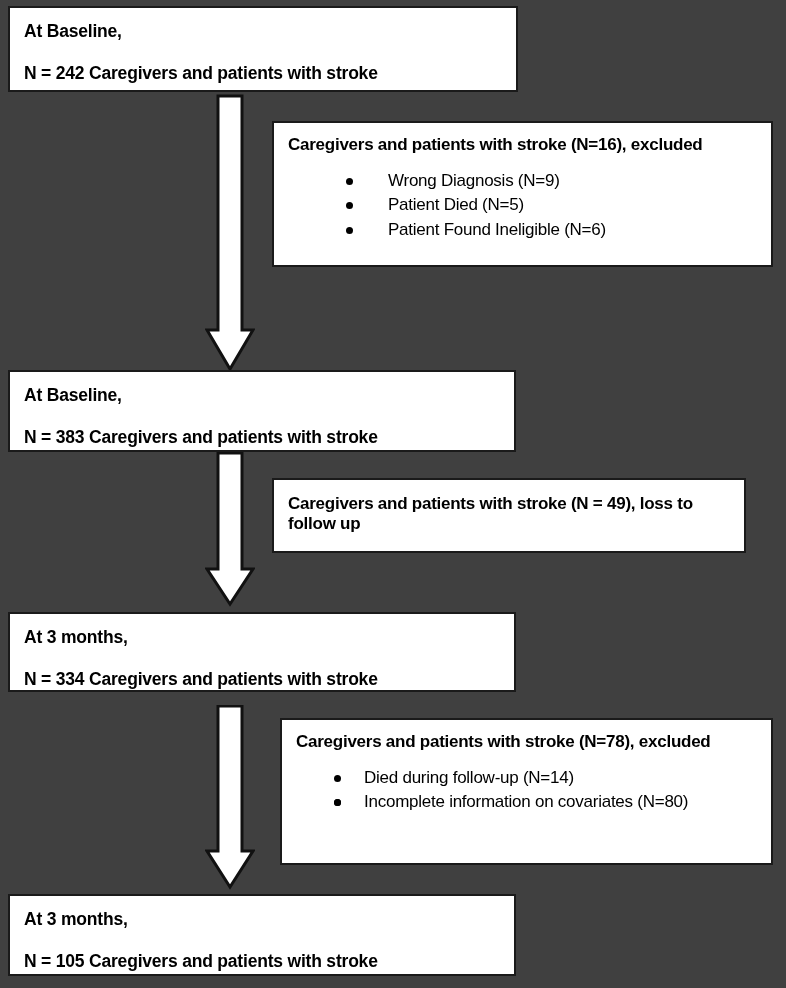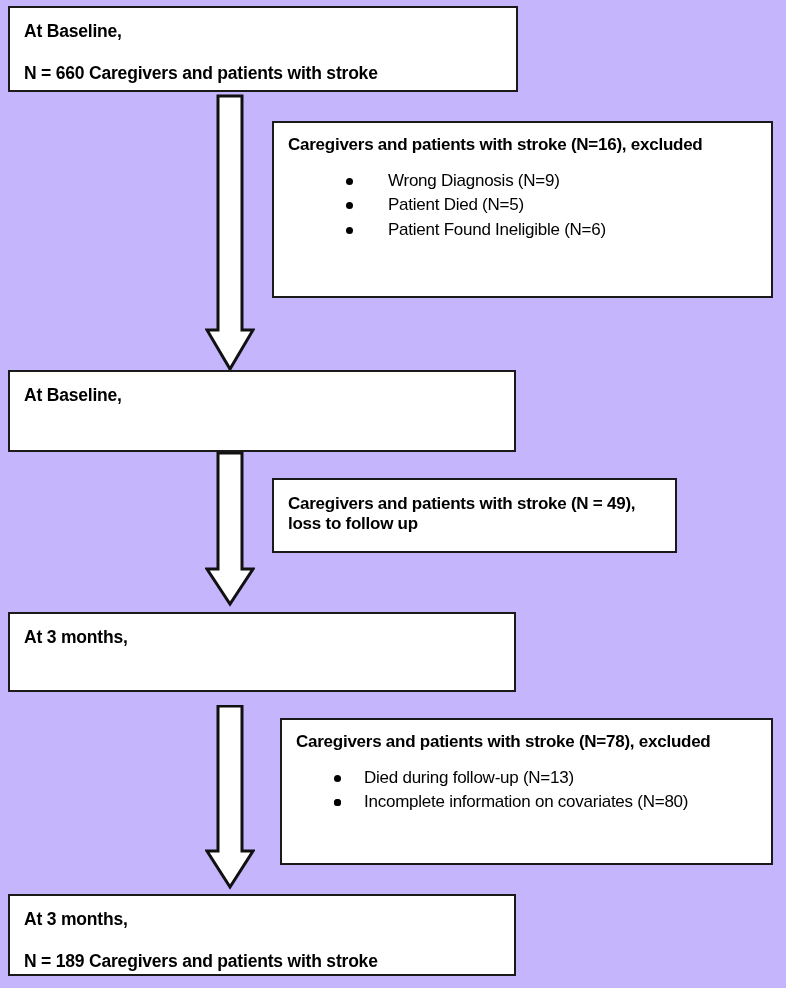--- a/index.html
+++ b/index.html
@@ -9,21 +9,21 @@
     background: #ffffff;
   }
   body {
     font-family: "Liberation Sans", sans-serif;
     color: #000000;
   }
   #canvas {
     position: relative;
     width: 786px;
     height: 988px;
-    background: #c4b5fd;
+    background: #404040;
     overflow: hidden;
   }
   .box {
     position: absolute;
     box-sizing: border-box;
     border: 2px solid #1a1a1a;
     background: #ffffff;
   }
   .main-box {
     padding: 14px 0 0 14px;
@@ -81,86 +81,88 @@
     height: 100%;
   }
 </style>
 </head>
 <body>
 
 <div id="canvas">
 
   <div class="box main-box" style="left:8px; top:6px; width:510px; height:86px;">
     <div class="main-line first">At Baseline,</div>
-    <div class="main-line">N = 660 Caregivers and patients with stroke</div>
+    <div class="main-line">N = 242 Caregivers and patients with stroke</div>
   </div>
 
   <div class="arrow" style="left:205px; top:94px; width:50px; height:278px;">
     <svg viewBox="0 0 50 278" preserveAspectRatio="none">
       <polygon points="13,2 37,2 37,236 48,236 25,275 2,236 13,236" fill="#ffffff" stroke="#111111" stroke-width="3" stroke-linejoin="miter"></polygon>
     </svg>
   </div>
 
-  <div class="box side-box" style="left:272px; top:121px; width:501px; height:177px;">
+  <div class="box side-box" style="left:272px; top:121px; width:501px; height:146px;">
     <div class="side-head">Caregivers and patients with stroke (N=16), excluded</div>
     <ul class="bullets">
       <li>
         <span class="dot"></span>
         <span>Wrong Diagnosis (N=9)</span>
       </li>
       <li>
         <span class="dot"></span>
         <span>Patient Died (N=5)</span>
       </li>
       <li>
         <span class="dot"></span>
         <span>Patient Found Ineligible (N=6)</span>
       </li>
     </ul>
   </div>
 
   <div class="box main-box" style="left:8px; top:370px; width:508px; height:82px;">
     <div class="main-line first">At Baseline,</div>
+    <div class="main-line">N = 383 Caregivers and patients with stroke</div>
   </div>
 
   <div class="arrow" style="left:205px; top:452px; width:50px; height:155px;">
     <svg viewBox="0 0 50 155" preserveAspectRatio="none">
       <polygon points="13,1 37,1 37,117 48,117 25,152 2,117 13,117" fill="#ffffff" stroke="#111111" stroke-width="3" stroke-linejoin="miter"></polygon>
     </svg>
   </div>
 
-  <div class="box side-box" style="left:272px; top:478px; width:405px; height:75px; padding-top:14px;">
+  <div class="box side-box" style="left:272px; top:478px; width:474px; height:75px; padding-top:14px;">
     <div class="side-head" style="max-width:465px;">Caregivers and patients with stroke (N = 49), loss to follow up</div>
   </div>
 
   <div class="box main-box" style="left:8px; top:612px; width:508px; height:80px;">
     <div class="main-line first">At 3 months,</div>
+    <div class="main-line">N = 334 Caregivers and patients with stroke</div>
   </div>
 
   <div class="arrow" style="left:205px; top:705px; width:50px; height:185px;">
     <svg viewBox="0 0 50 185" preserveAspectRatio="none">
       <polygon points="13,1 37,1 37,146 48,146 25,182 2,146 13,146" fill="#ffffff" stroke="#111111" stroke-width="3" stroke-linejoin="miter"></polygon>
     </svg>
   </div>
 
   <div class="box side-box" style="left:280px; top:718px; width:493px; height:147px;">
     <div class="side-head">Caregivers and patients with stroke (N=78), excluded</div>
     <ul class="bullets tight">
       <li>
         <span class="dot"></span>
-        <span>Died during follow-up (N=13)</span>
+        <span>Died during follow-up (N=14)</span>
       </li>
       <li>
         <span class="dot"></span>
       </li>
       <li>
         <span class="dot"></span>
         <span>Incomplete information on covariates (N=80)</span>
       </li>
     </ul>
   </div>
 
   <div class="box main-box" style="left:8px; top:894px; width:508px; height:82px;">
     <div class="main-line first">At 3 months,</div>
-    <div class="main-line">N = 189 Caregivers and patients with stroke</div>
+    <div class="main-line">N = 105 Caregivers and patients with stroke</div>
   </div>
 
 </div>
 
 </body></html>

